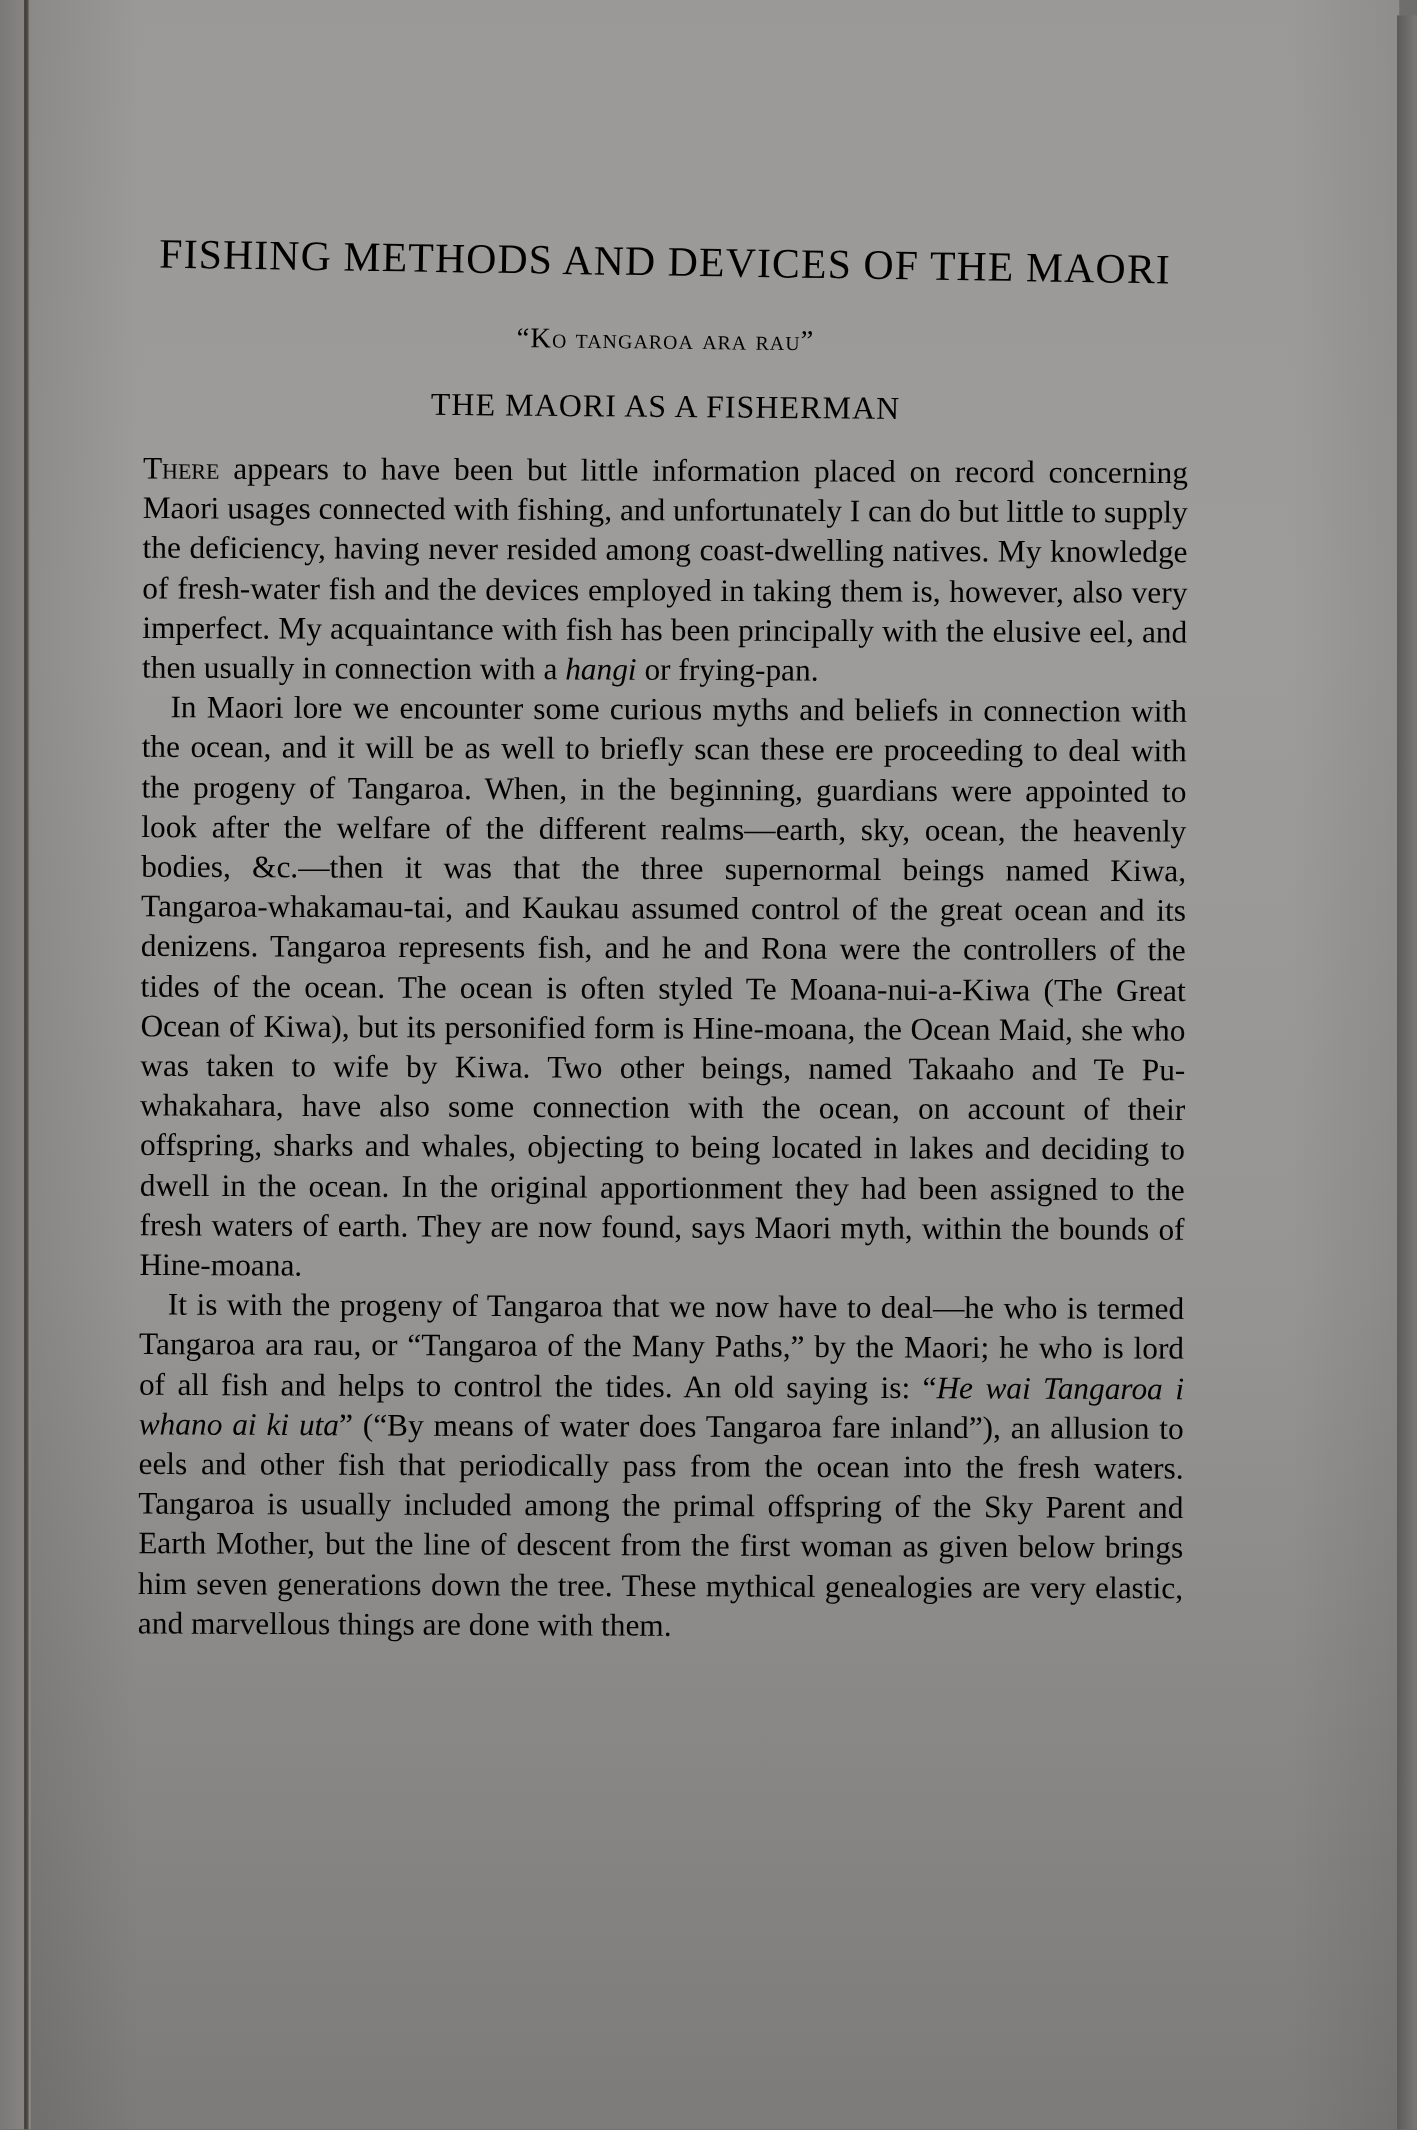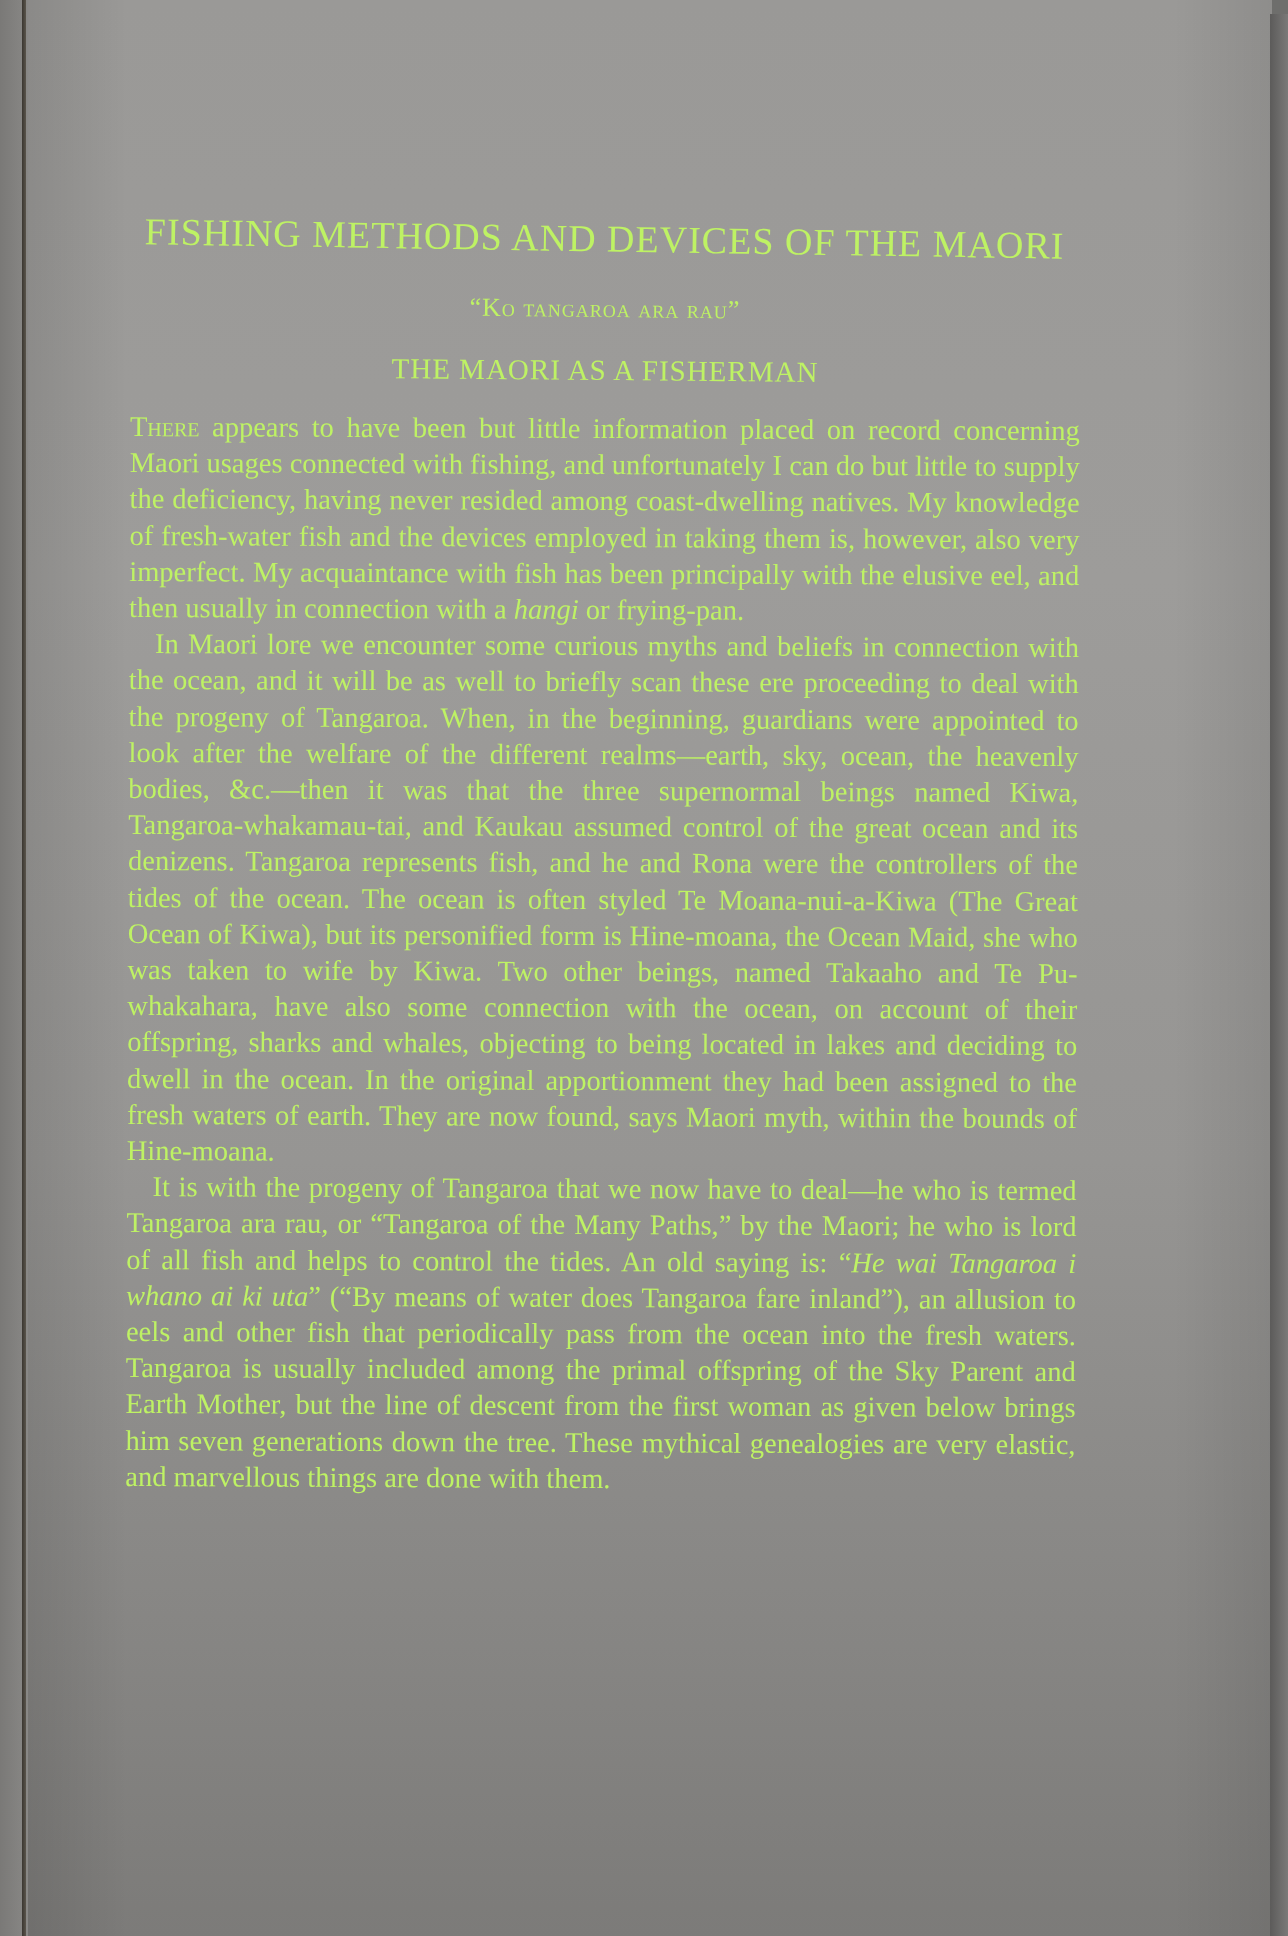--- a/index.html
+++ b/index.html
@@ -42,21 +42,21 @@
     .right-edge {
       position: absolute;
       left: 1270px; top: 14px;
       width: 18px; height: 1922px;
       background: linear-gradient(to right, #5c5b5a, #7a7978);
     }
     .content {
       position: absolute;
       left: 130px; top: 210px;
       width: 950px;
-      color: #bef264;
+      color: #000000;
       z-index: 2;
     }
     .title {
       text-align: center;
       font-size: 38px;
       line-height: 42px;
       letter-spacing: 1px;
       margin: 0;
       font-weight: normal;
       transform: rotate(0.9deg);

